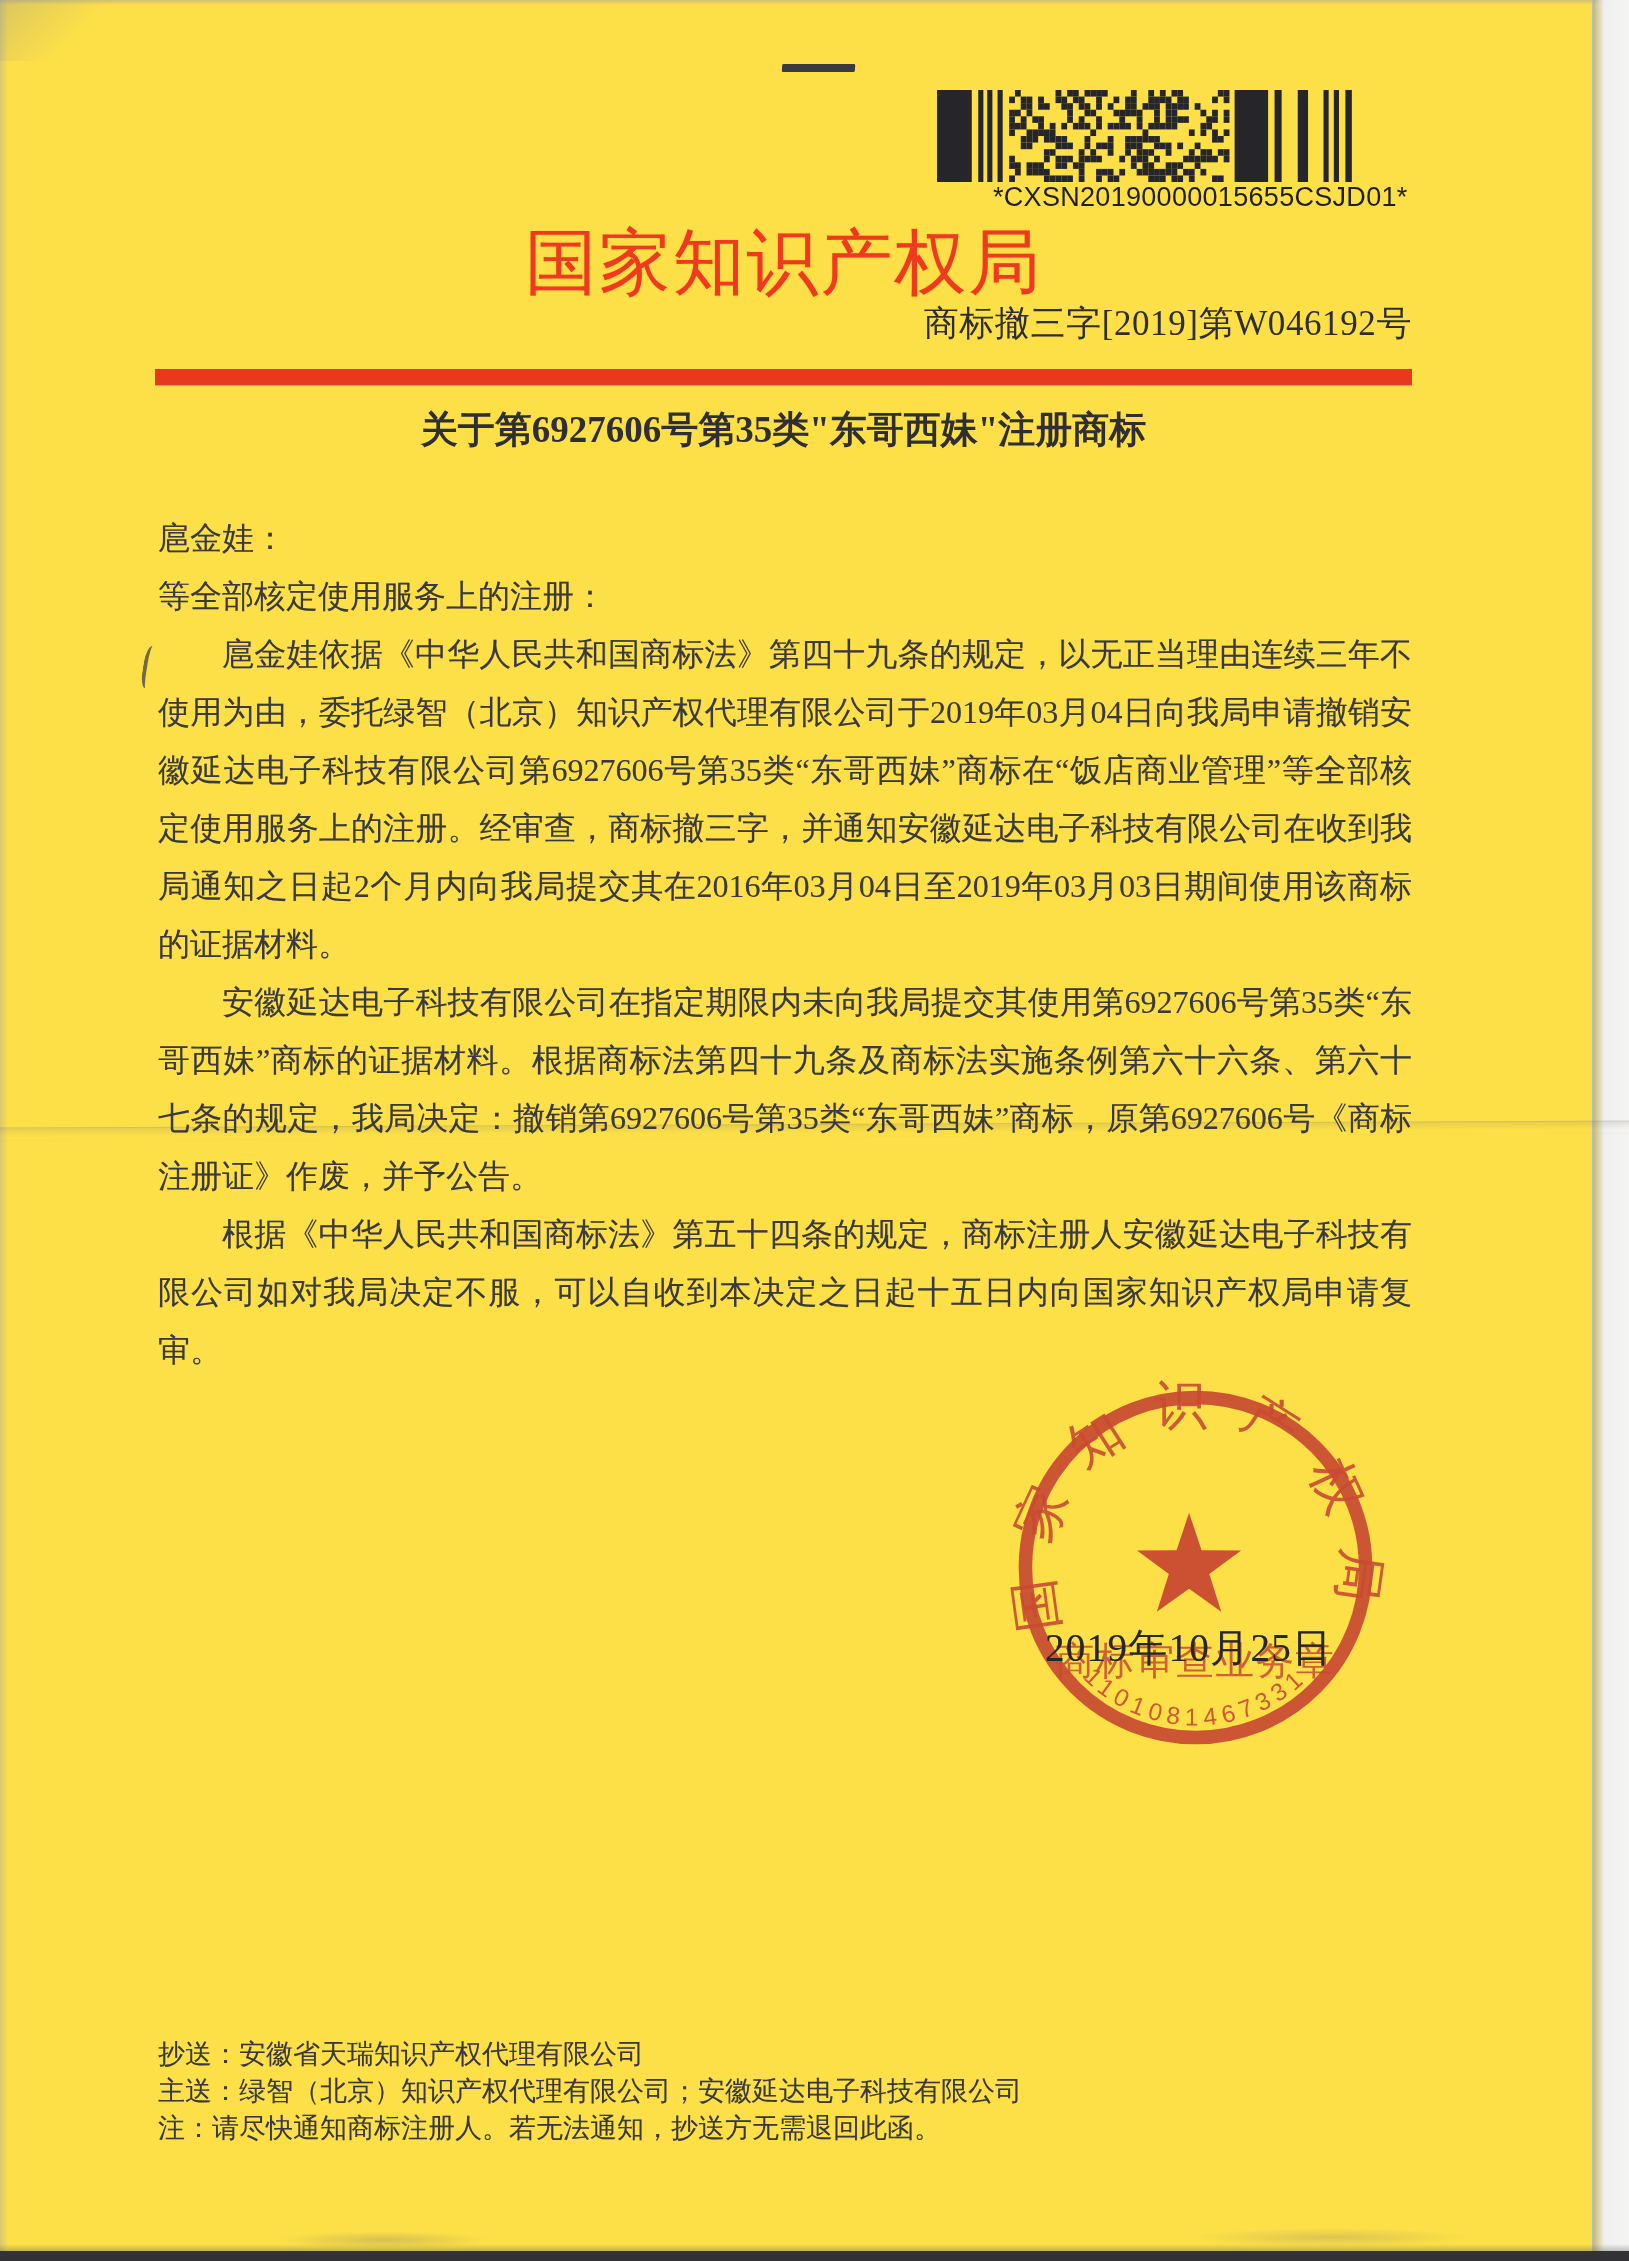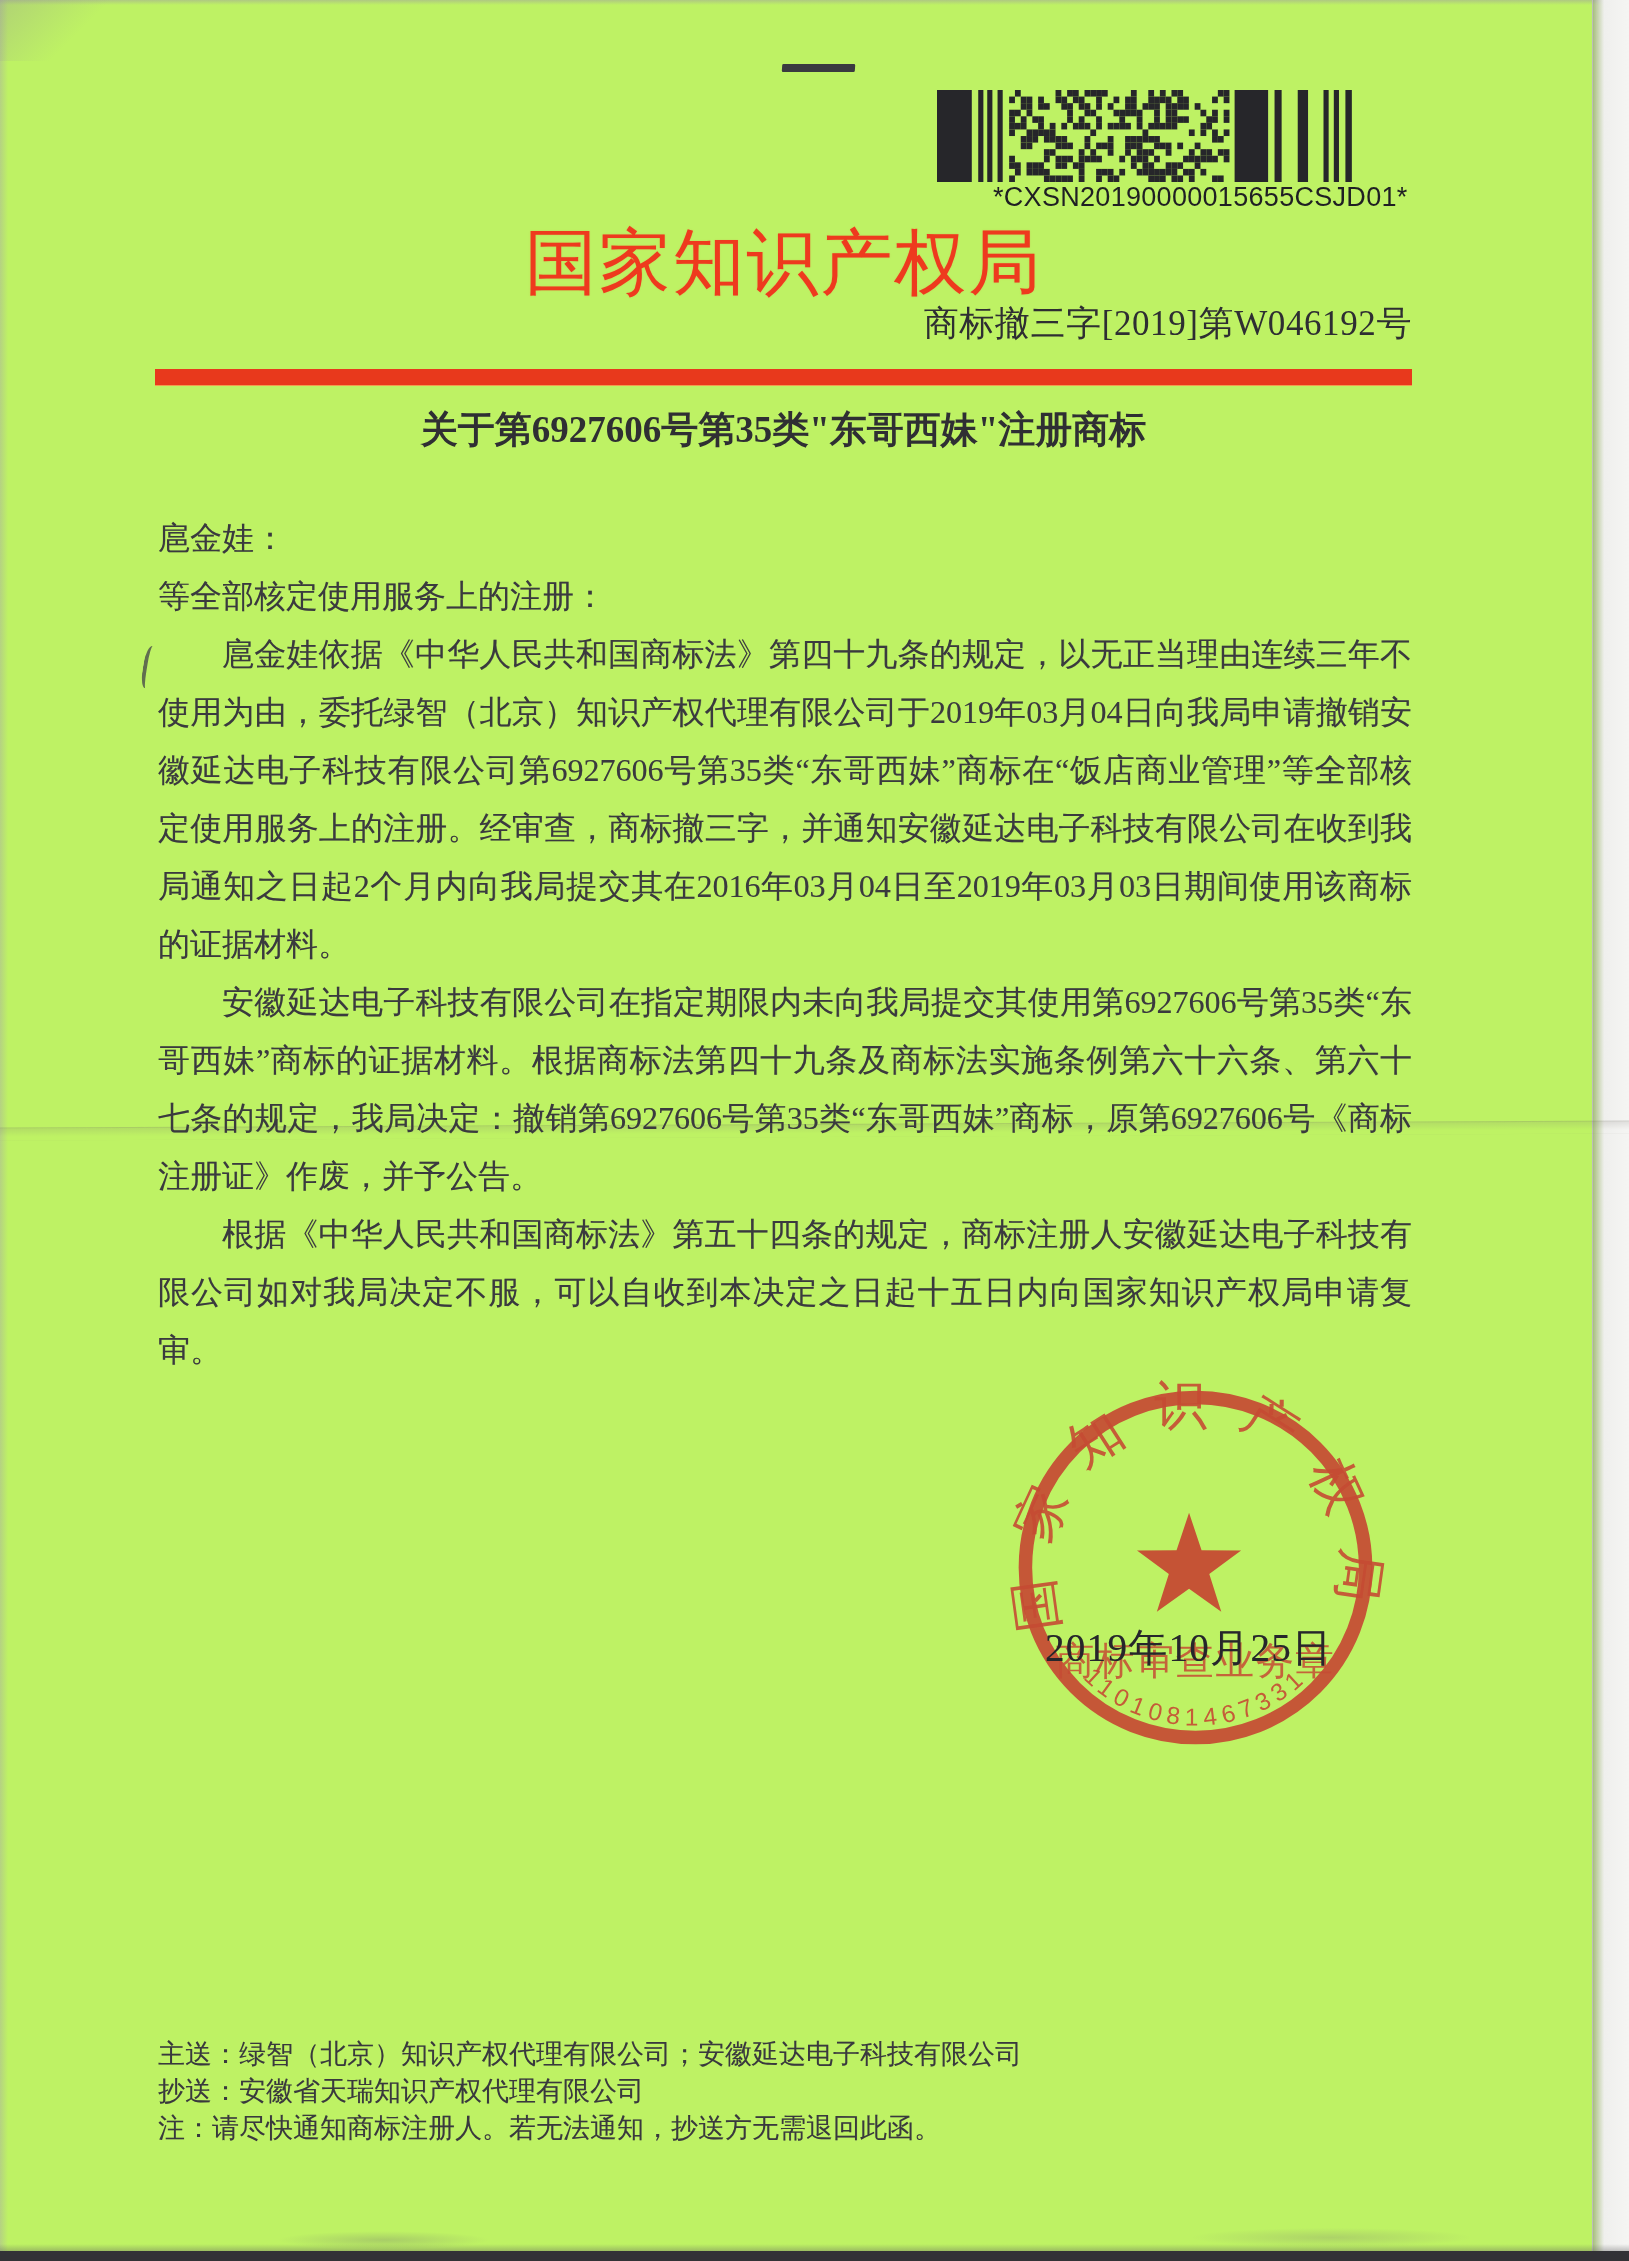--- a/index.html
+++ b/index.html
@@ -1,19 +1,19 @@
 <!DOCTYPE html>
 <html style="font-size:10.3px"><head>
 <meta charset="utf-8">
 <style>
   html,body{margin:0;padding:0;background:#888;}
   .page{
     position:relative;
     width:1630px;height:2261px;
-    background:#bef264;
+    background:#fde047;
     overflow:hidden;
     font-family:"Liberation Serif","DejaVu Serif",serif;
   }
   
   .edge-top{position:absolute;left:0;top:0;right:0;height:5.2px;
     background:linear-gradient(180deg,rgba(160,160,158,.5),rgba(160,160,158,0));}
   .edge-left{position:absolute;left:0;top:0;bottom:0;width:7.7px;
     background:linear-gradient(90deg,rgba(170,170,168,.45),rgba(170,170,168,0));}
   .corner-fold{position:absolute;left:0;top:0;width:110px;height:61px;
     background:linear-gradient(135deg,rgba(150,150,148,.35),rgba(150,150,148,0) 65%);}
@@ -375,19 +375,19 @@
       <textPath href="#sealTopArc" xlink:href="#sealTopArc" startOffset="50%">国家知识产权局</textPath>
     </text>
     <text x="350" y="516" font-size="60" fill="#c64532" text-anchor="middle" letter-spacing="2" opacity="0.85" font-family="Liberation Serif, DejaVu Serif, serif">商标审查业务章</text>
     <text font-size="38" fill="#c64532" letter-spacing="9" text-anchor="middle" opacity="0.9" font-family="Liberation Sans, DejaVu Sans, sans-serif">
       <textPath href="#sealBottomArc" xlink:href="#sealBottomArc" startOffset="50%">1101081467331</textPath>
     </text>
   </svg>
   <div class="seal-date">2019年10月25日</div>
 
   <div class="footer">
+    <div>抄送：安徽省天瑞知识产权代理有限公司</div>
     <div>主送：绿智（北京）知识产权代理有限公司；安徽延达电子科技有限公司</div>
-    <div>抄送：安徽省天瑞知识产权代理有限公司</div>
     <div>注：请尽快通知商标注册人。若无法通知，抄送方无需退回此函。</div>
   </div>
 
 </div>
 
 
 </body></html>

